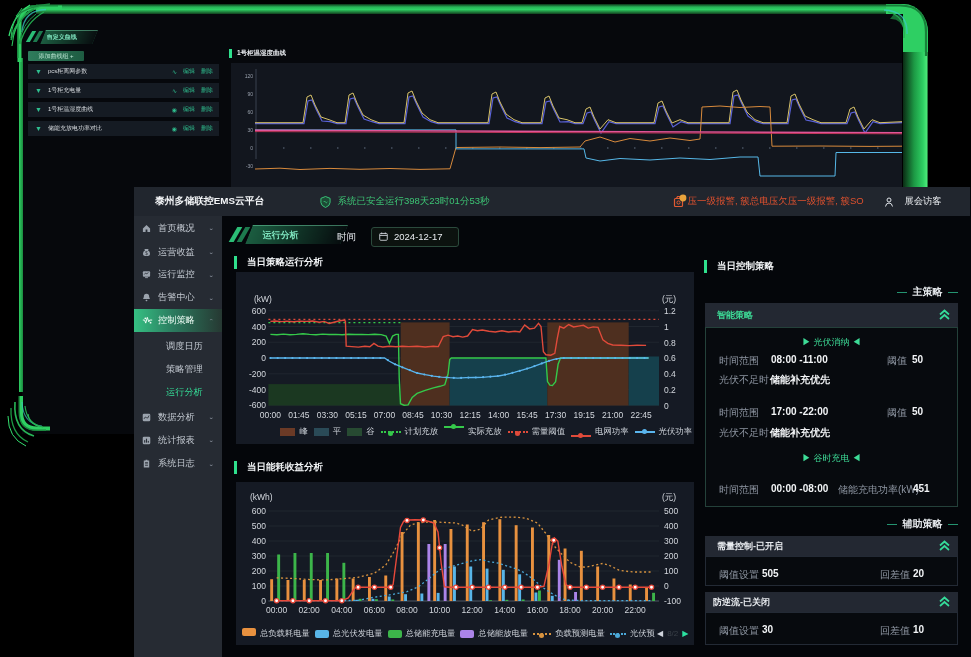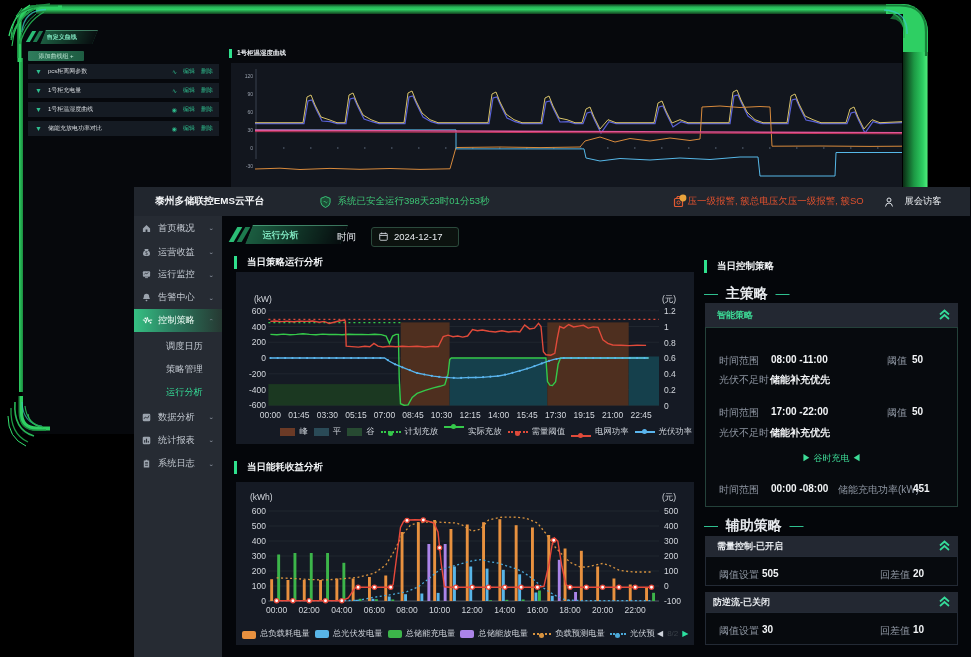--- a/index.html
+++ b/index.html
@@ -34,21 +34,21 @@
 .ptitle .bar{width:3px;height:13px;background:#2fe08d;margin-right:10px}
 .panel{position:absolute;background:#151a24}
 .leg{position:absolute;display:flex;align-items:center;justify-content:center;font-size:8.6px;color:#cdd2d9}
 .leg .sw{width:15px;height:8px;margin-right:4px}
 .leg .li{width:20px;height:2px;position:relative;margin-right:4px}
 .leg .li i{position:absolute;left:7px;top:-2px;width:5px;height:5px;border-radius:50%}
 .glab{color:#8d95a1}
 .gval{color:#f2f4f6;font-weight:bold}
 .card-h{position:absolute;background:#232832;display:flex;align-items:center;font-size:9px;font-weight:bold;color:#e8ebef}
 .cbody{position:absolute;background:#070a0e;border:1px solid #232a35}
-.dashlab{position:absolute;width:100%;text-align:left;font-size:14px;font-weight:bold;color:#e8ebef}
+.dashlab{position:absolute;width:100%;text-align:right;font-size:10px;font-weight:bold;color:#e8ebef}
 .dashlab b{color:#2fbf8f;font-weight:normal}
 .row2{position:absolute;font-size:10px}
 </style></head>
 <body>
 
 <div class="abs" id="back-int"></div>
 <div class="abs" id="b-top"></div>
 <div class="abs" id="b-right"></div>
 <div class="abs" id="b-left"></div>
 
@@ -517,21 +517,21 @@
       <circle cx="301.4" cy="105.2" r="2.1" fill="#fff" stroke="#e8493a" stroke-width="1.3"></circle>
       <circle cx="317.7" cy="58.2" r="2.1" fill="#fff" stroke="#e8493a" stroke-width="1.3"></circle>
       <circle cx="334.0" cy="105.2" r="2.1" fill="#fff" stroke="#e8493a" stroke-width="1.3"></circle>
       <circle cx="350.3" cy="105.2" r="2.1" fill="#fff" stroke="#e8493a" stroke-width="1.3"></circle>
       <circle cx="366.6" cy="105.2" r="2.1" fill="#fff" stroke="#e8493a" stroke-width="1.3"></circle>
       <circle cx="382.9" cy="105.2" r="2.1" fill="#fff" stroke="#e8493a" stroke-width="1.3"></circle>
       <circle cx="399.2" cy="105.2" r="2.1" fill="#fff" stroke="#e8493a" stroke-width="1.3"></circle>
       <circle cx="415.5" cy="105.2" r="2.1" fill="#fff" stroke="#e8493a" stroke-width="1.3"></circle>
 </svg>
 <div class="leg" style="left:6px;top:146px;width:412px;gap:5px;font-size:8.3px;white-space:nowrap;justify-content:flex-start">
-  <span style="display:flex;align-items:flex-end"><span class="sw" style="background:#e8913f;border-radius:2px;width:14px"></span>总负载耗电量</span>
+  <span style="display:flex;align-items:flex-start"><span class="sw" style="background:#e8913f;border-radius:2px;width:14px"></span>总负载耗电量</span>
   <span style="display:flex;align-items:center"><span class="sw" style="background:#58b5e8;border-radius:2px;width:14px"></span>总光伏发电量</span>
   <span style="display:flex;align-items:center"><span class="sw" style="background:#3cb54a;border-radius:2px;width:14px"></span>总储能充电量</span>
   <span style="display:flex;align-items:center"><span class="sw" style="background:#ab84e8;border-radius:2px;width:14px"></span>总储能放电量</span>
   <span style="display:flex;align-items:center"><span class="li" style="border-top:2px dotted #d8933f;width:18px">
           <i style="background:#d8933f;left:6px"></i>
         </span>负载预测电量</span>
   <span style="display:flex;align-items:center"><span class="li" style="border-top:2px dotted #4aa8d8;width:16px">
           <i style="background:#4aa8d8;left:5px"></i>
         </span>光伏预</span>
 </div>
@@ -544,20 +544,21 @@
 
 <div class="abs ptitle" style="left:704px;top:260px"><span class="bar"></span>当日控制策略</div>
 <div class="abs dashlab" style="left:704px;top:285px;width:254px"><b>—</b>&nbsp; 主策略 &nbsp;<b>—</b></div>
 <div class="abs card-h" style="left:705px;top:303px;width:253px;height:24px">
   <span style="margin-left:12px;color:#3ddc97">智能策略</span>
   <svg width="13" height="12" viewBox="0 0 13 12" style="margin-left:auto;margin-right:7px">
       <path d="M2 5.5 L6.5 1.5 L11 5.5 M2 10 L6.5 6 L11 10" fill="none" stroke="#35dc9a" stroke-width="1.7"></path>
     </svg>
 </div>
 <div class="abs cbody" style="left:705px;top:327px;width:253px;height:180px;border-color:#24413a">
+  <div class="abs" style="left:0;top:8px;width:100%;text-align:center;font-size:9px;color:#3ddc97">▶ 光伏消纳 ◀</div>
   <div class="abs row2" style="left:13px;top:26px"><span class="glab">时间范围</span></div>
   <div class="abs row2" style="left:65px;top:26px"><span class="gval">08:00 -11:00</span></div>
   <div class="abs row2" style="left:181px;top:26px"><span class="glab">阈值</span></div>
   <div class="abs row2" style="left:206px;top:26px"><span class="gval">50</span></div>
   <div class="abs row2" style="left:13px;top:45px"><span class="glab">光伏不足时</span></div>
   <div class="abs row2" style="left:64px;top:45px"><span class="gval">储能补充优先</span></div>
   <div class="abs row2" style="left:13px;top:78px"><span class="glab">时间范围</span></div>
   <div class="abs row2" style="left:65px;top:78px"><span class="gval">17:00 -22:00</span></div>
   <div class="abs row2" style="left:181px;top:78px"><span class="glab">阈值</span></div>
   <div class="abs row2" style="left:206px;top:78px"><span class="gval">50</span></div>

